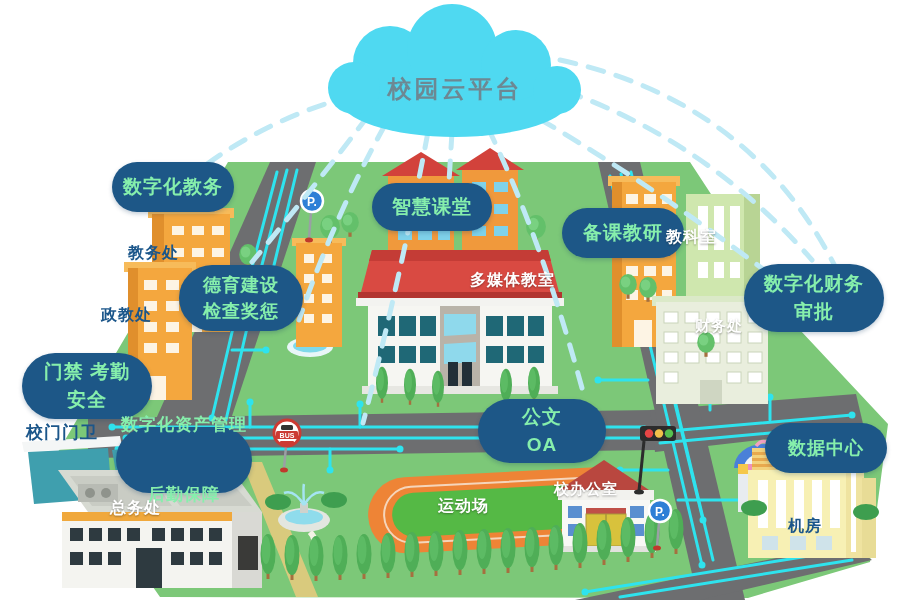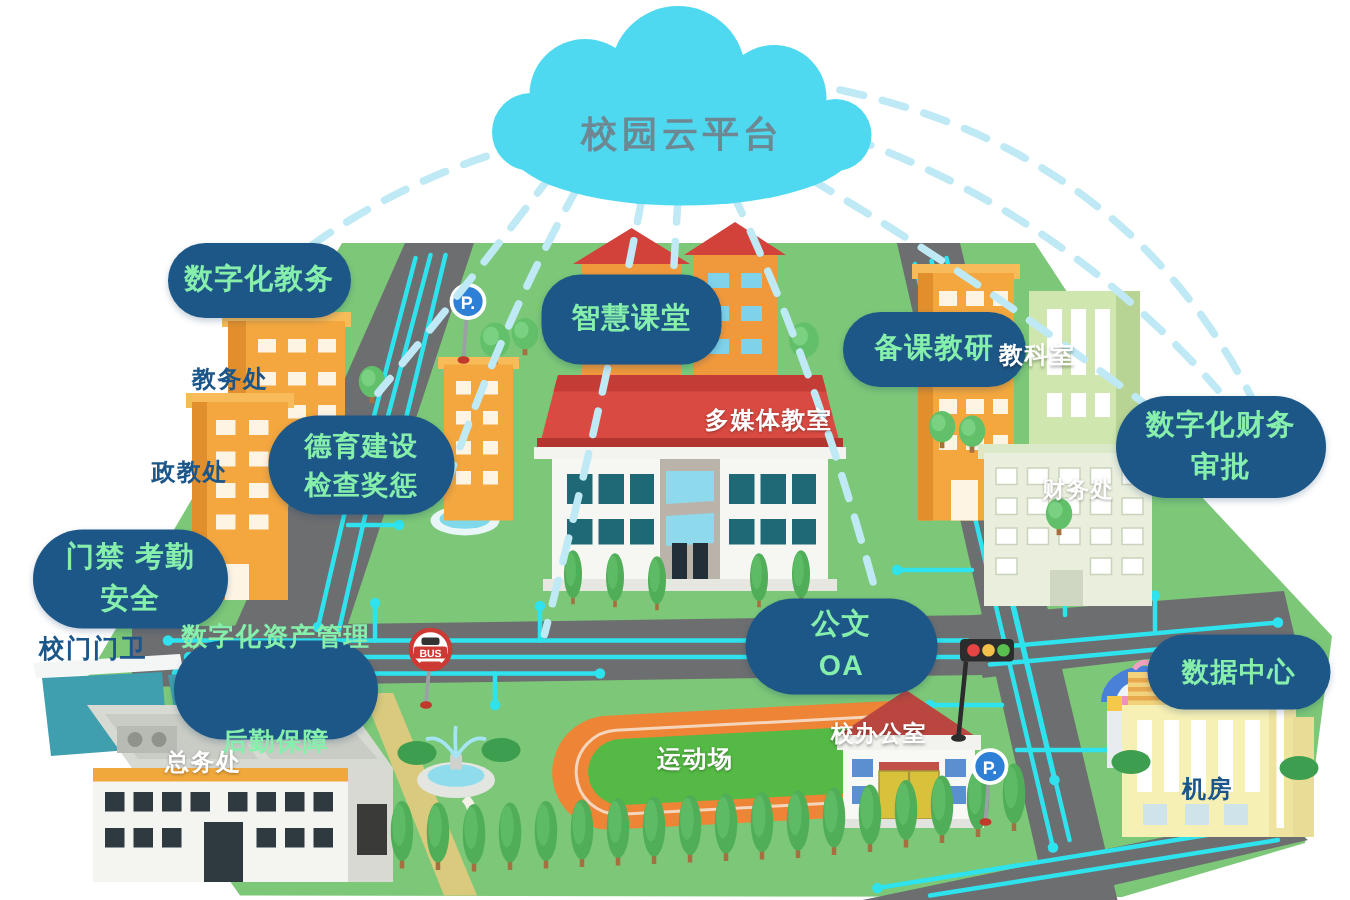--- a/index.html
+++ b/index.html
@@ -479,36 +479,36 @@
     <circle class="cloud-part" cx="354" cy="88" r="26"></circle>
     <circle class="cloud-part" cx="557" cy="90" r="24"></circle>
   </g>
 </svg>
 
 <div class="cloud-label">校园云平台</div>
 
 <div class="bubble" style="left:112px;top:162px;width:122px;height:50px;border-radius:26px;font-size:19px;">
   <span>数字化教务</span>
 </div>
-<div class="bubble" style="left:179px;top:265px;width:124px;height:66px;border-radius:33px;font-size:18px;margin-top:12px;">
+<div class="bubble" style="left:179px;top:265px;width:124px;height:66px;border-radius:33px;font-size:18px;">
   <span>德育建设</span>
   <span>检查奖惩</span>
 </div>
 <div class="bubble" style="left:22px;top:353px;width:130px;height:66px;border-radius:33px;font-size:19px;">
   <span>门禁 考勤</span>
   <span>安全</span>
 </div>
 <div class="bubble" style="left:116px;top:427px;width:136px;height:66px;border-radius:33px;font-size:17px;gap:45px;">
   <span>数字化资产管理</span>
   <span>后勤保障</span>
 </div>
-<div class="bubble" style="left:361px;top:183px;width:120px;height:60px;border-radius:26px;font-size:19px;">
+<div class="bubble" style="left:372px;top:183px;width:120px;height:48px;border-radius:26px;font-size:19px;">
   <span>智慧课堂</span>
 </div>
-<div class="bubble" style="left:497px;top:399px;width:128px;height:64px;border-radius:32px;font-size:19px;">
+<div class="bubble" style="left:478px;top:399px;width:128px;height:64px;border-radius:32px;font-size:19px;">
   <span>公文</span>
   <span>OA</span>
 </div>
 <div class="bubble" style="left:744px;top:264px;width:140px;height:68px;border-radius:34px;font-size:19px;">
   <span>数字化财务</span>
   <span>审批</span>
 </div>
 <div class="bubble" style="left:562px;top:208px;width:122px;height:50px;border-radius:26px;font-size:19px;">
   <span>备课教研</span>
 </div>

